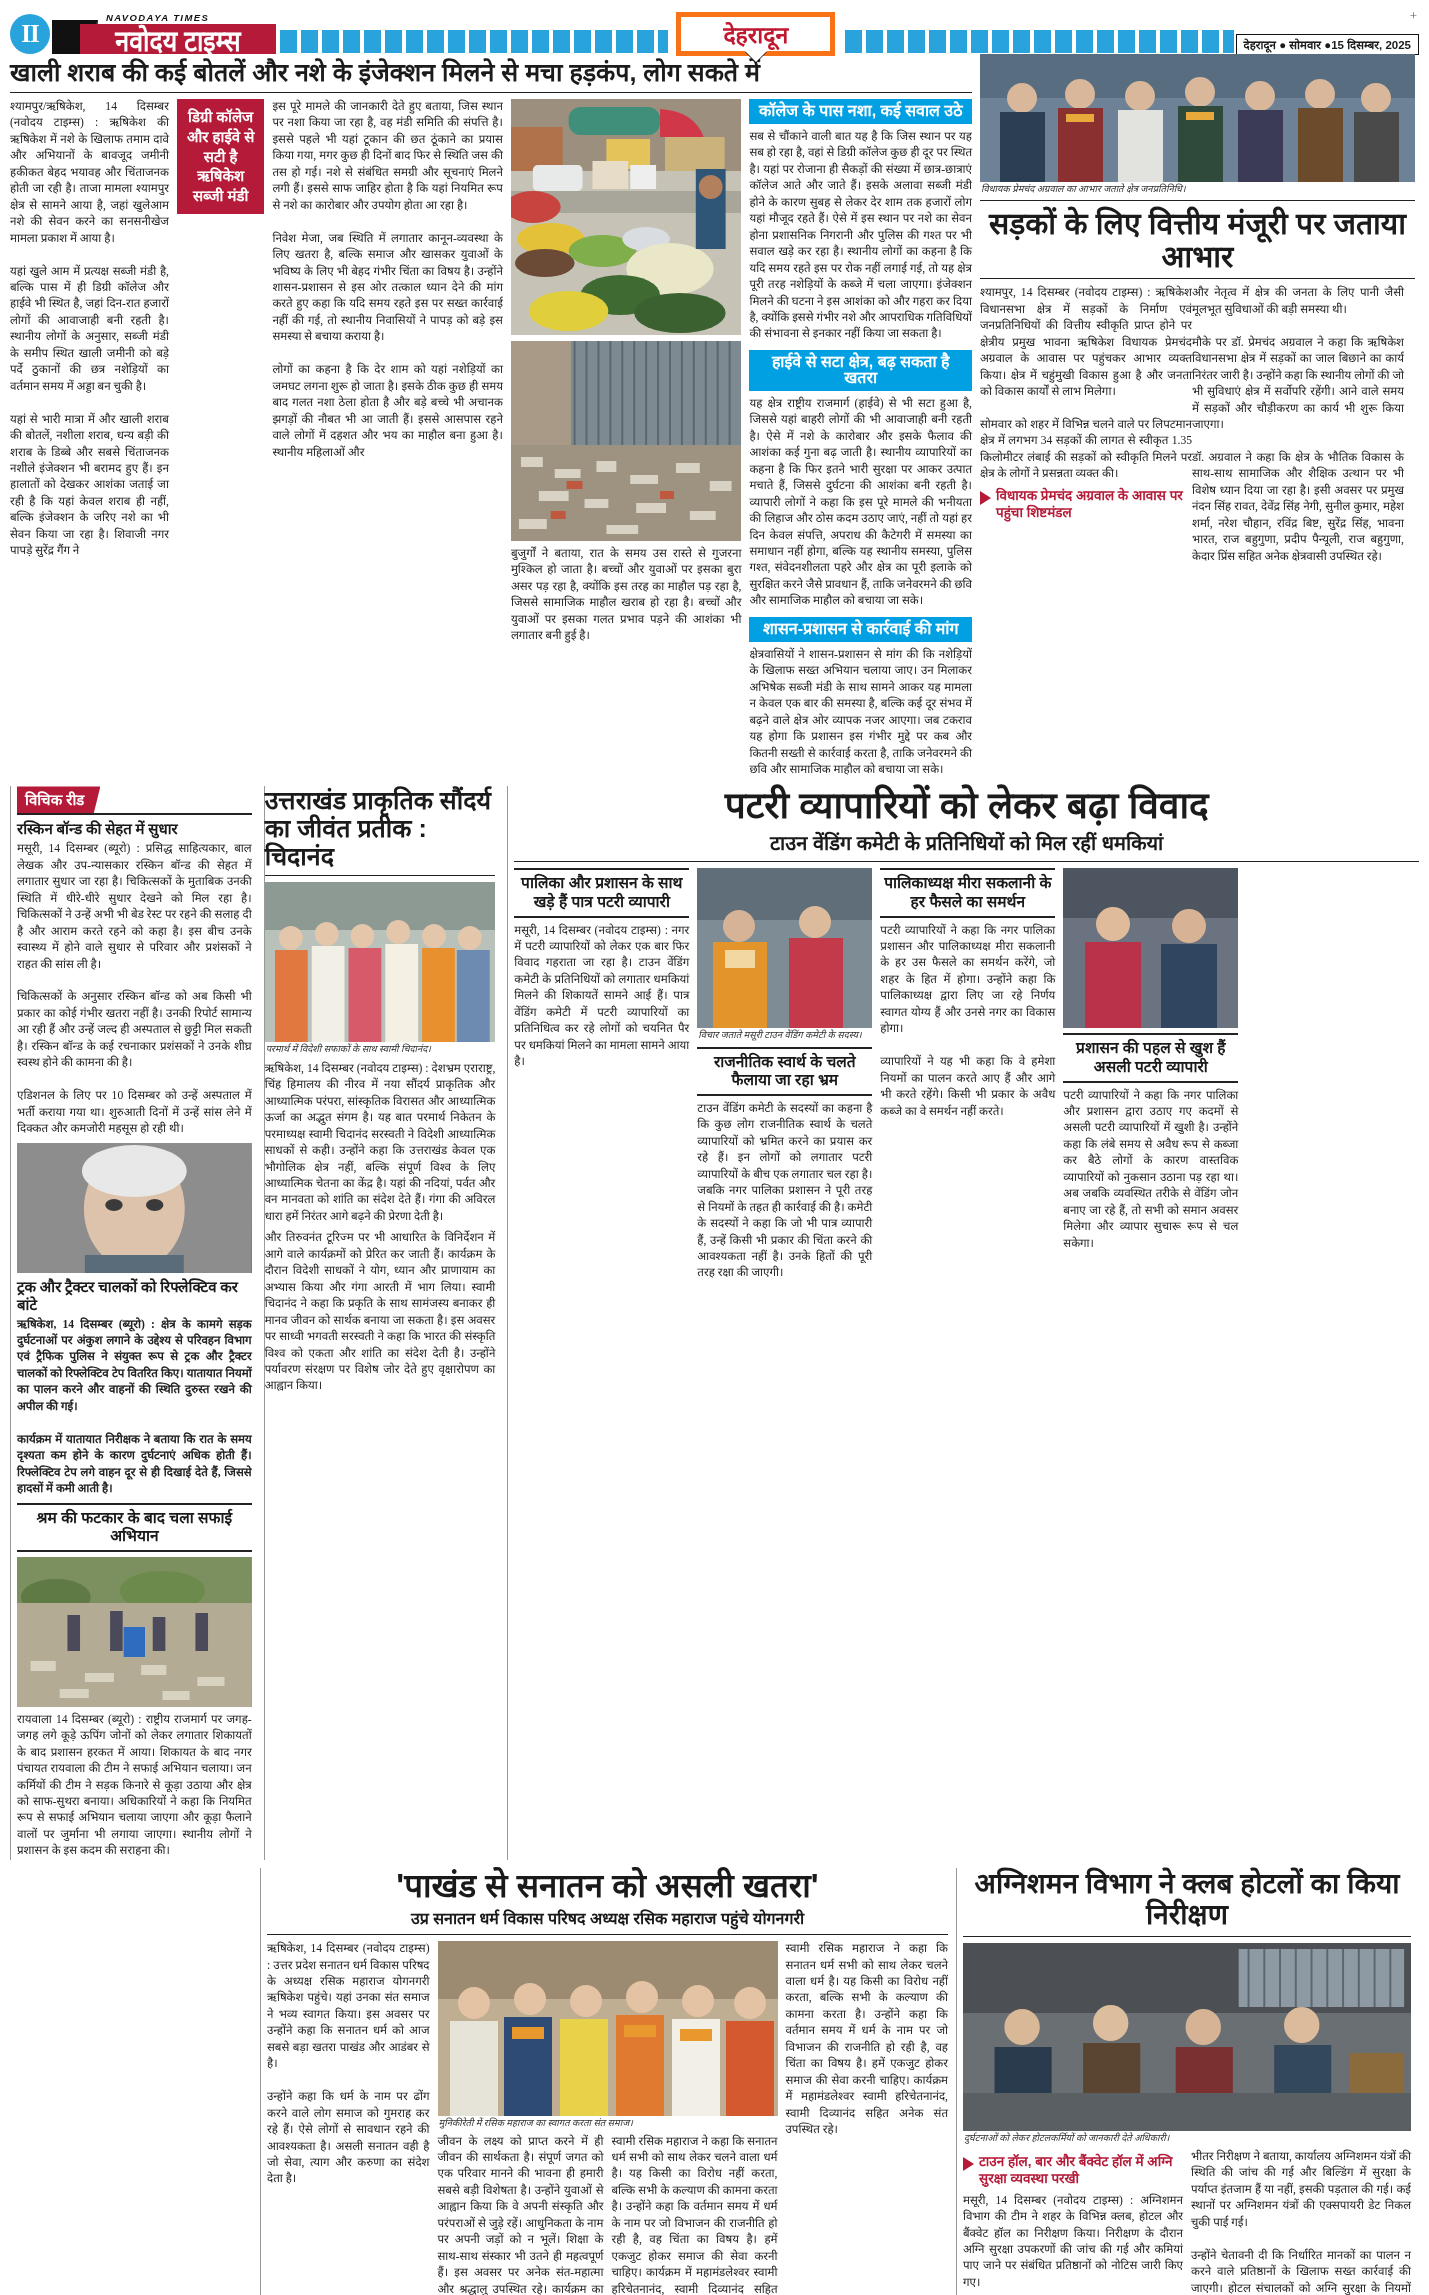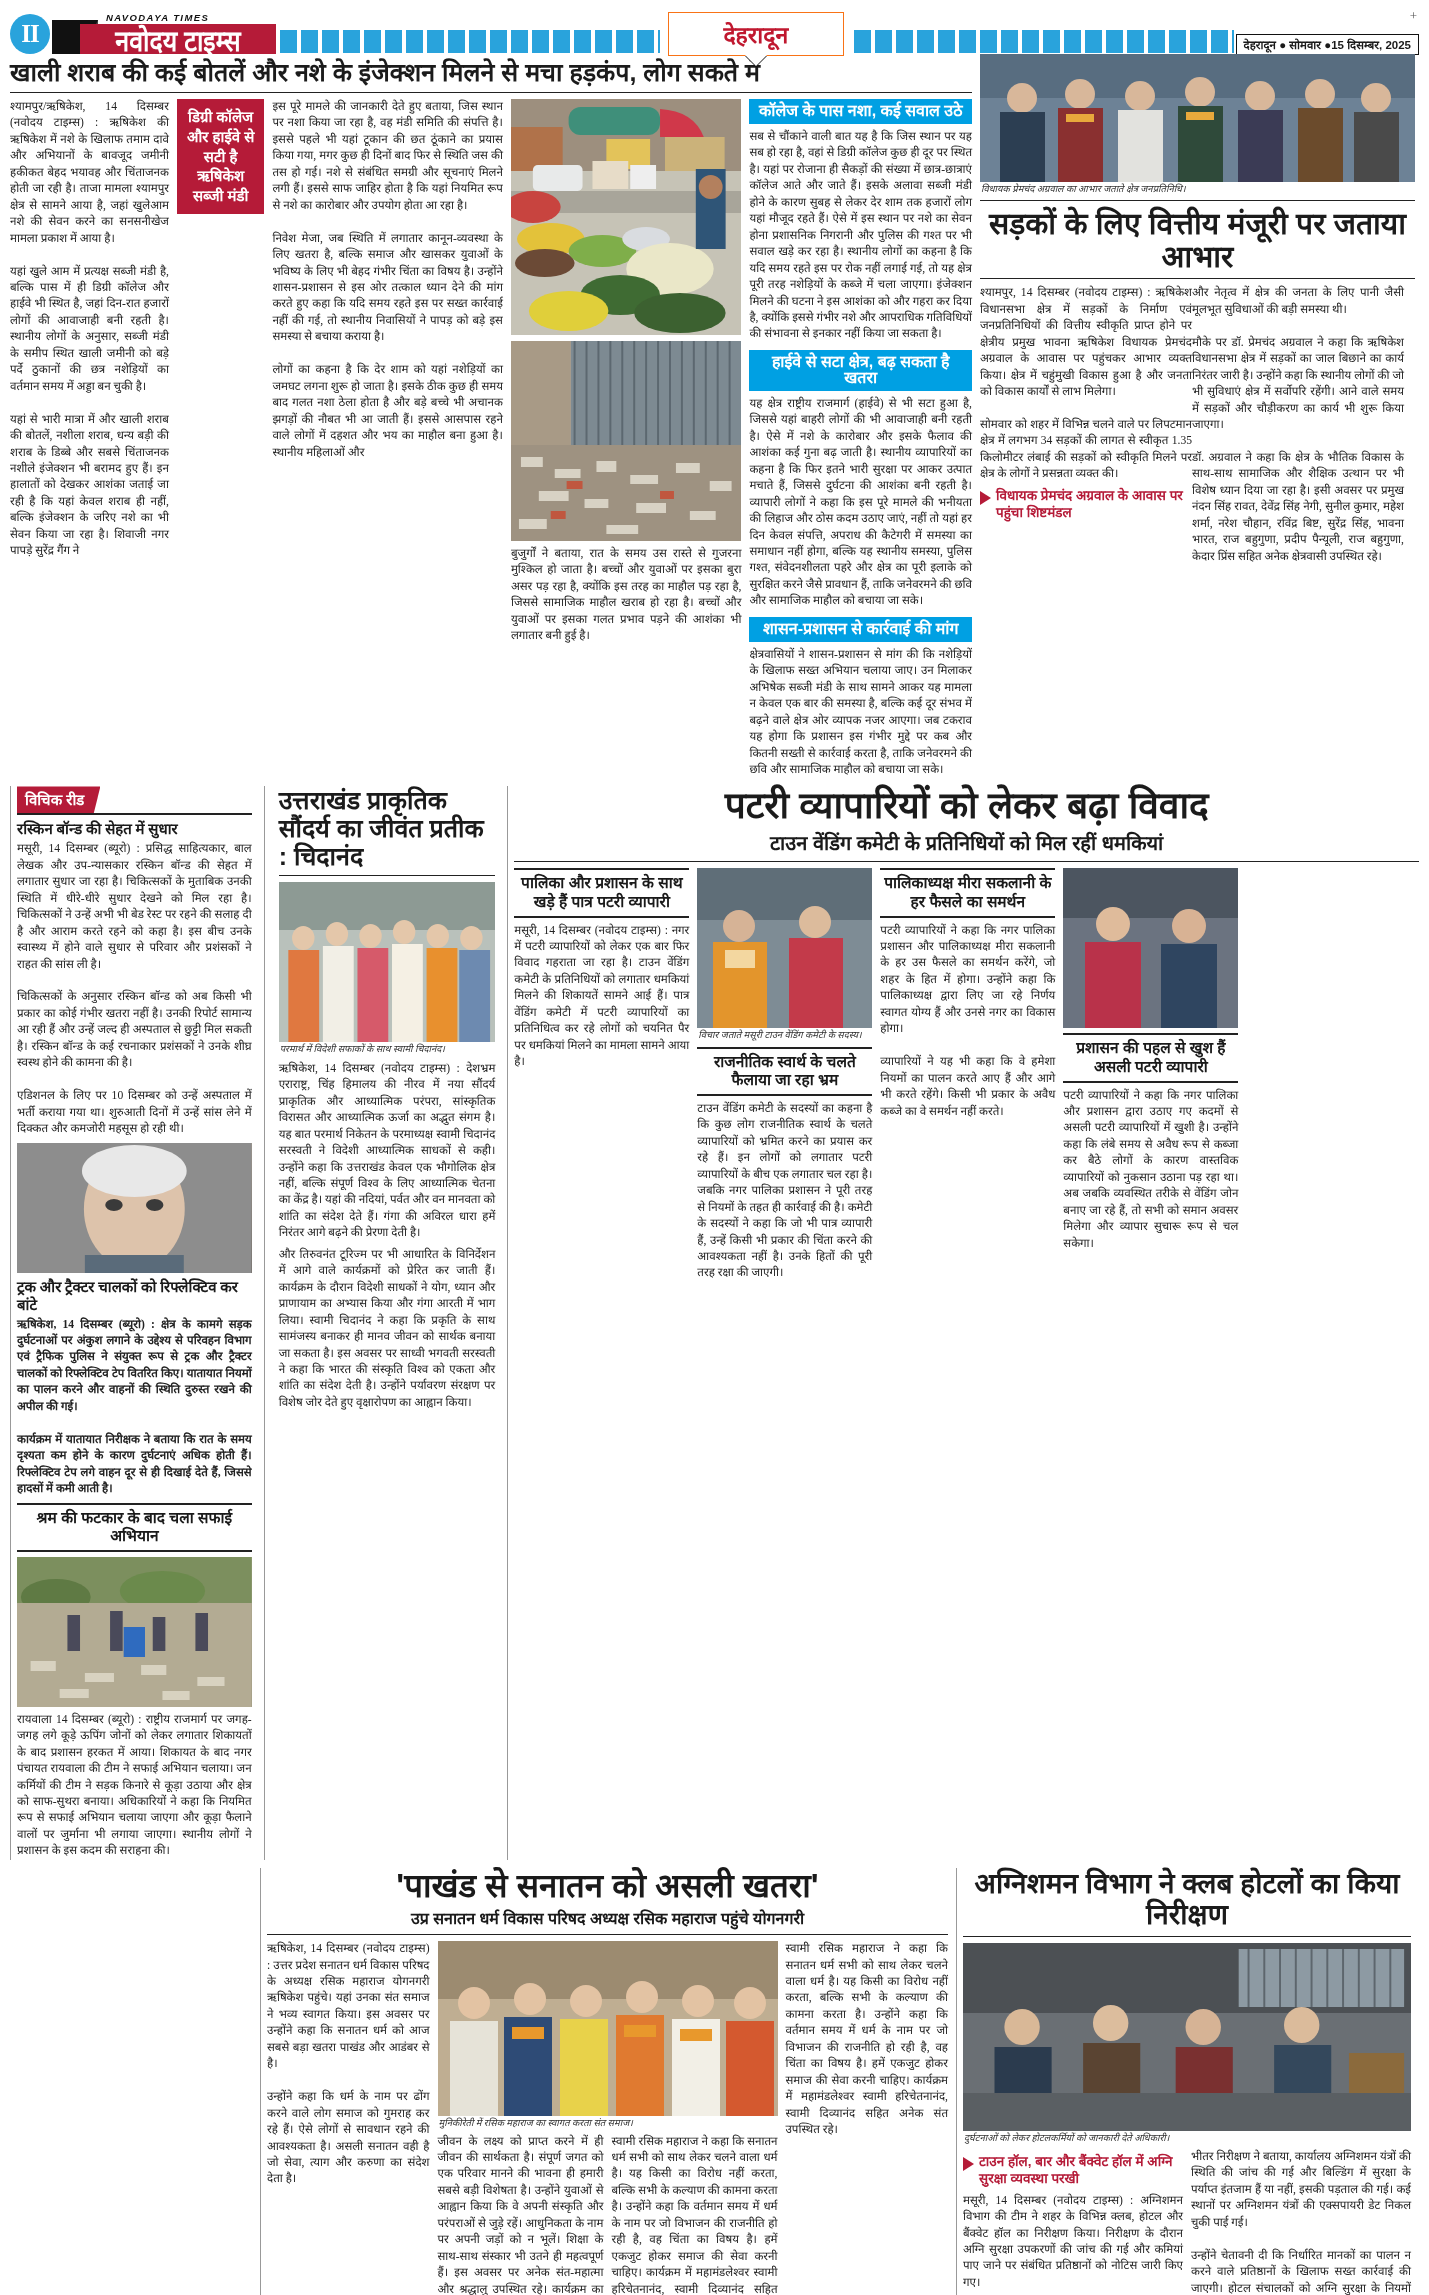--- a/index.html
+++ b/index.html
@@ -28,21 +28,21 @@
      clip-path: polygon(100% 0, 100% 100%, 0 100%); }
   .mh-redbar { background: #b51b38; height: 30px; min-width: 196px; display: flex; align-items: center;
      justify-content: center; margin-left: -18px; position: relative; }
   .mh-hindi { color: #fff; font-size: 25px; font-weight: bold; letter-spacing: 0px; white-space: nowrap;
      font-family: "Liberation Sans", sans-serif; transform: scaleY(1.15); }
   .mh-eng { position: absolute; left: 96px; top: -2px; font-size: 9.5px; font-style: italic; font-weight: bold;
      letter-spacing: 1.4px; color: #111; font-family: "Liberation Sans", sans-serif; }
   .mh-stripes { flex: 1; height: 23px; margin: 0 2px 1px 4px;
      background: repeating-linear-gradient(90deg, #29a3dc 0 17px, #ffffff 17px 21px); }
   .mh-edition {
-    width: 176px; height: 44px; border: 1px solid #f97316; background: #fff; position: relative;
+    width: 159px; height: 44px; border: 5px solid #f97316; background: #fff; position: relative;
     display: flex; align-items: center; justify-content: center; margin: 0 6px -2px 6px; z-index: 5;
   }
   .mh-edition span { color: #c0182f; font-size: 23px; font-weight: bold;
      font-family: "Liberation Sans", sans-serif; }
   .mh-edition:after {
      content:""; position:absolute; bottom:-11px; left:50%; transform:translateX(-50%);
      border-left:11px solid transparent; border-right:11px solid transparent; border-top:11px solid #fff;
      filter: drop-shadow(0 1px 0 #111);
   }
   .mh-date {
@@ -394,21 +394,21 @@
               <rect x="150" y="134" width="28" height="9"></rect>
           </g>
           <rect x="110" y="70" width="22" height="30" fill="#2f6bbf"></rect>
         </svg>
       </div>
       <div class="body-text" style="margin-top:5px;">रायवाला 14 दिसम्बर (ब्यूरो) : राष्ट्रीय राजमार्ग पर जगह-जगह लगे कूड़े ऊपिंग जोनों को लेकर लगातार शिकायतों के बाद प्रशासन हरकत में आया। शिकायत के बाद नगर पंचायत रायवाला की टीम ने सफाई अभियान चलाया। जन कर्मियों की टीम ने सड़क किनारे से कूड़ा उठाया और क्षेत्र को साफ-सुथरा बनाया।
 
 अधिकारियों ने कहा कि नियमित रूप से सफाई अभियान चलाया जाएगा और कूड़ा फैलाने वालों पर जुर्माना भी लगाया जाएगा। स्थानीय लोगों ने प्रशासन के इस कदम की सराहना की।</div>
     </div>
 
-    <div class="b2-mid divider-v" style="padding-left:14px;">
+    <div class="b2-mid divider-v" style="padding-left:0;">
       <div class="sec-head" style="font-size:25px; line-height:1.12;">उत्तराखंड प्राकृतिक सौंदर्य का जीवंत प्रतीक : चिदानंद</div>
       <div class="rule-thin"></div>
       <div class="photo ph3" style="height:160px;">
         <svg width="100%" height="100%" viewBox="0 0 232 160" preserveAspectRatio="none">
           <rect width="232" height="160" fill="#b9c1bb"></rect>
           <rect x="0" y="0" width="232" height="48" fill="#8d9a94"></rect>
           <g fill="#e4c7aa">
             <circle cx="26" cy="56" r="12"></circle>
               <circle cx="62" cy="52" r="12"></circle>
               <circle cx="98" cy="54" r="12"></circle>

